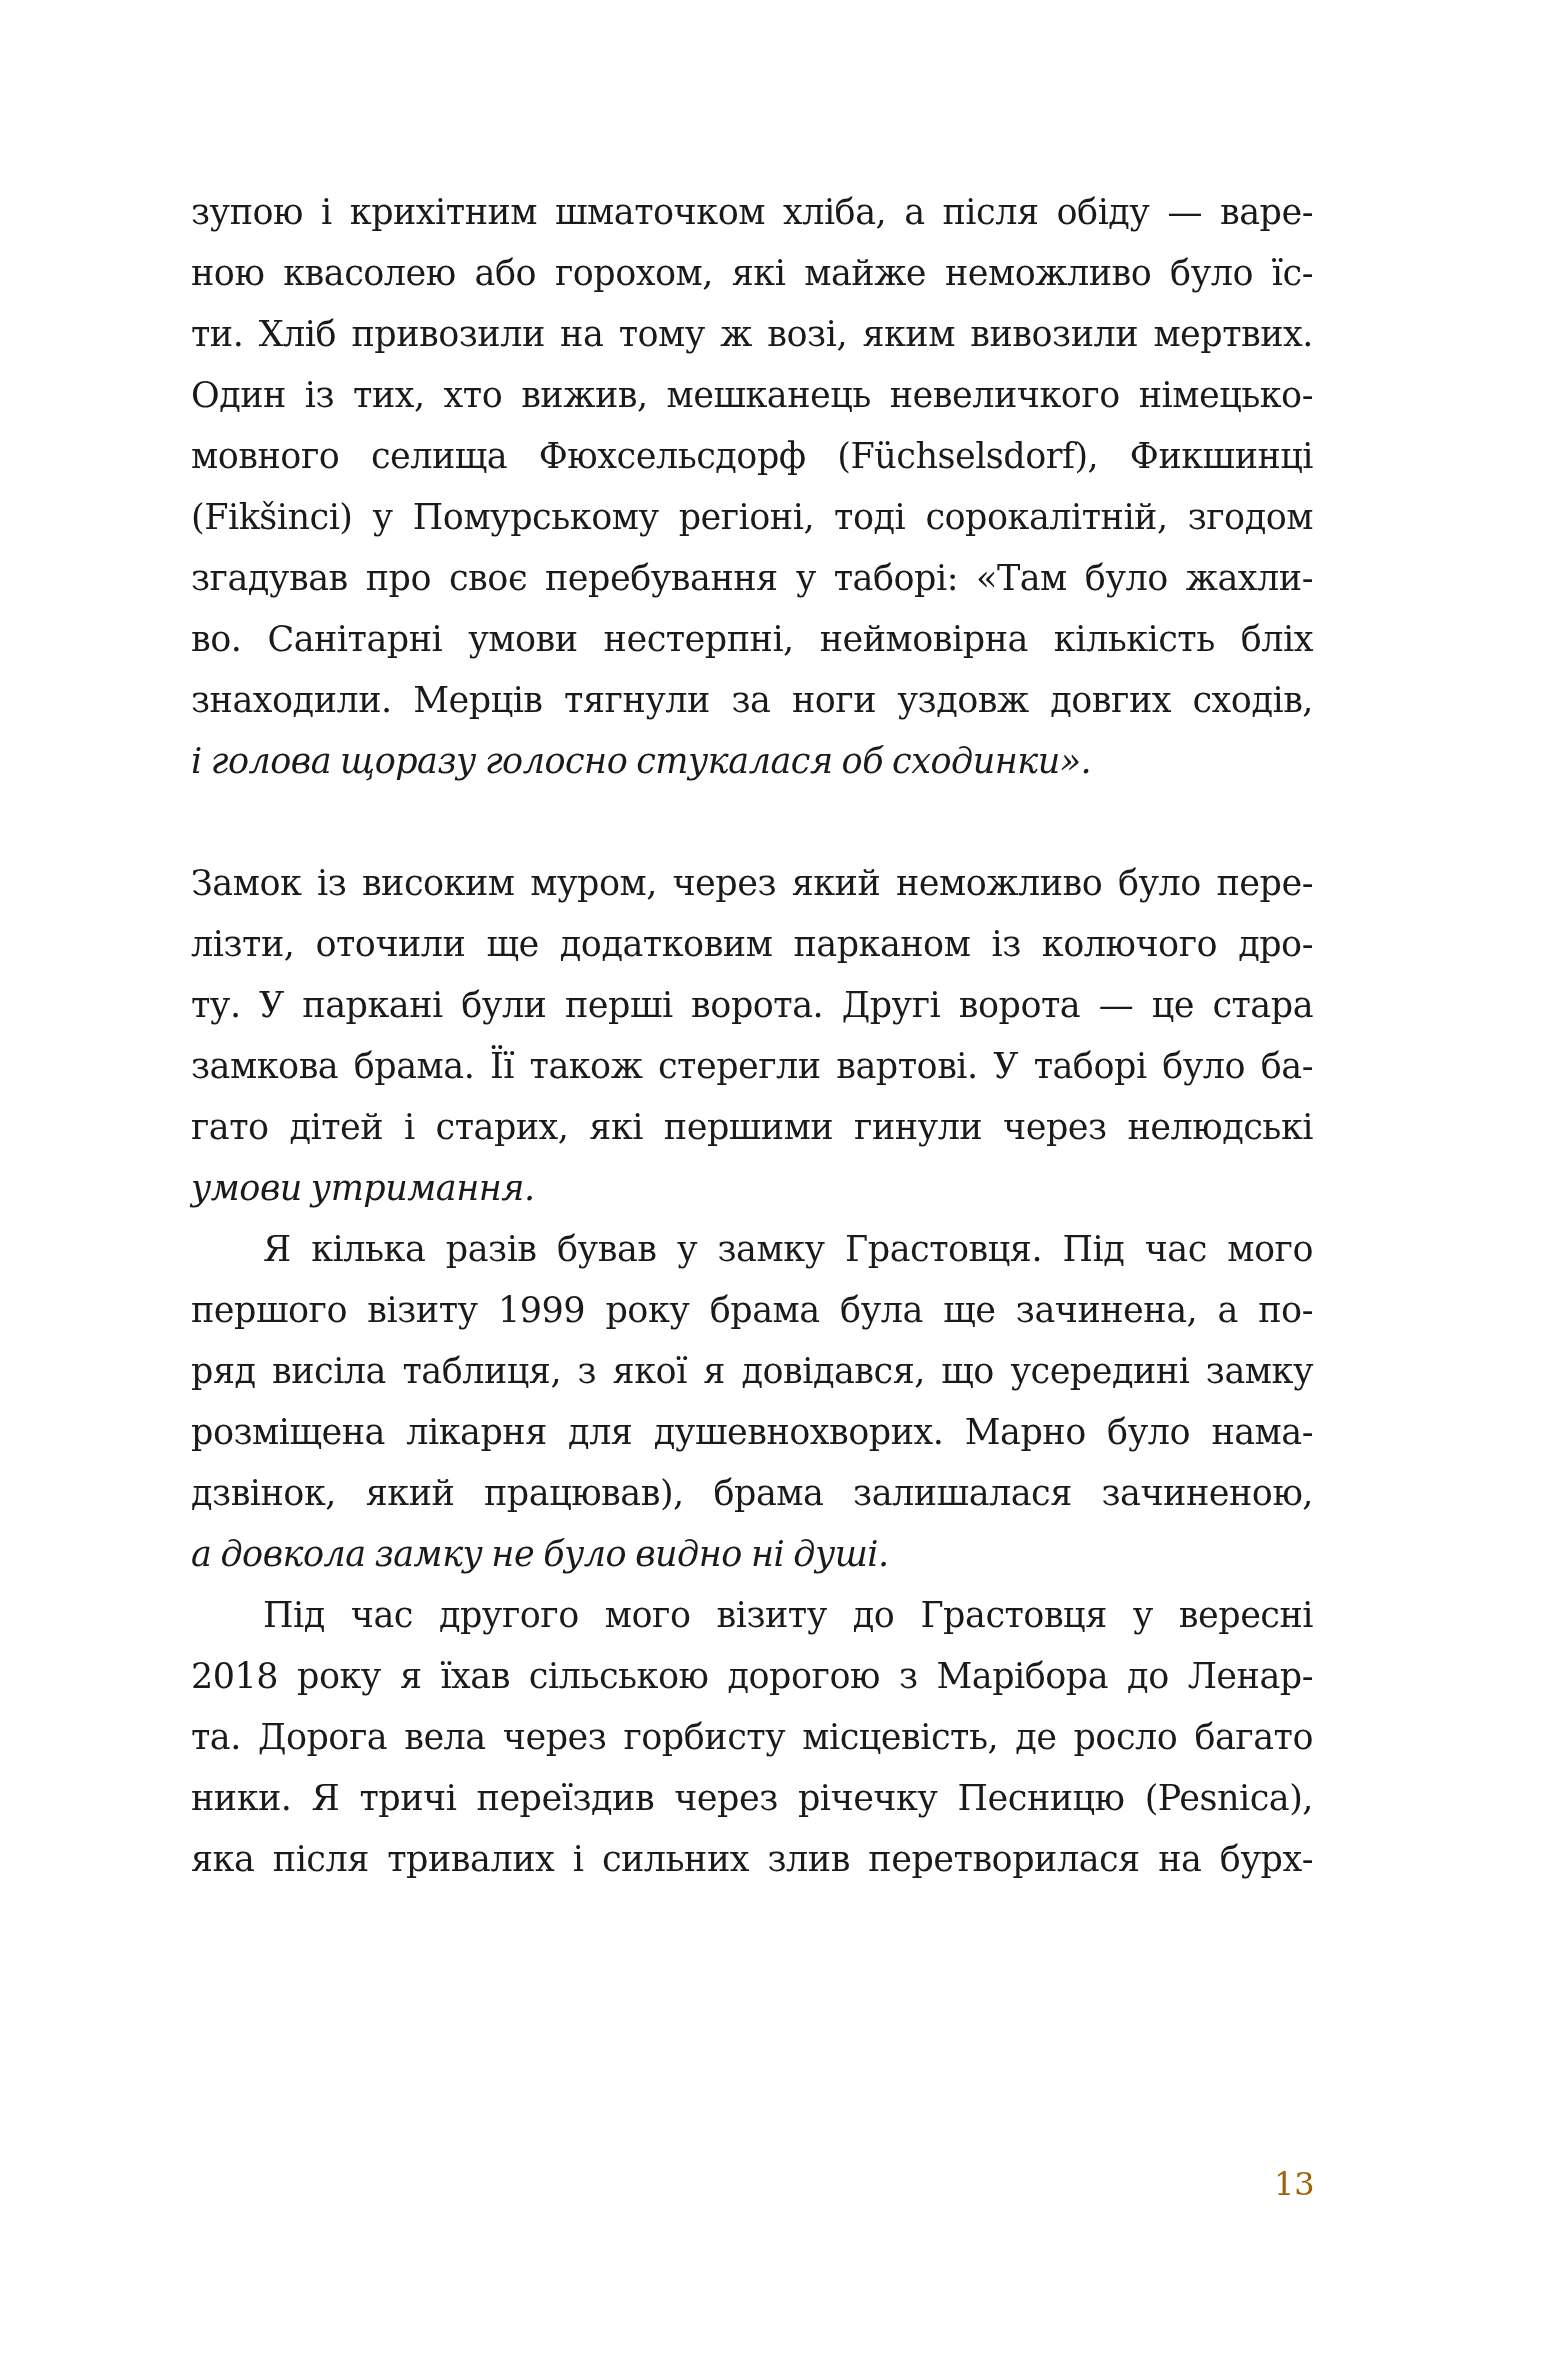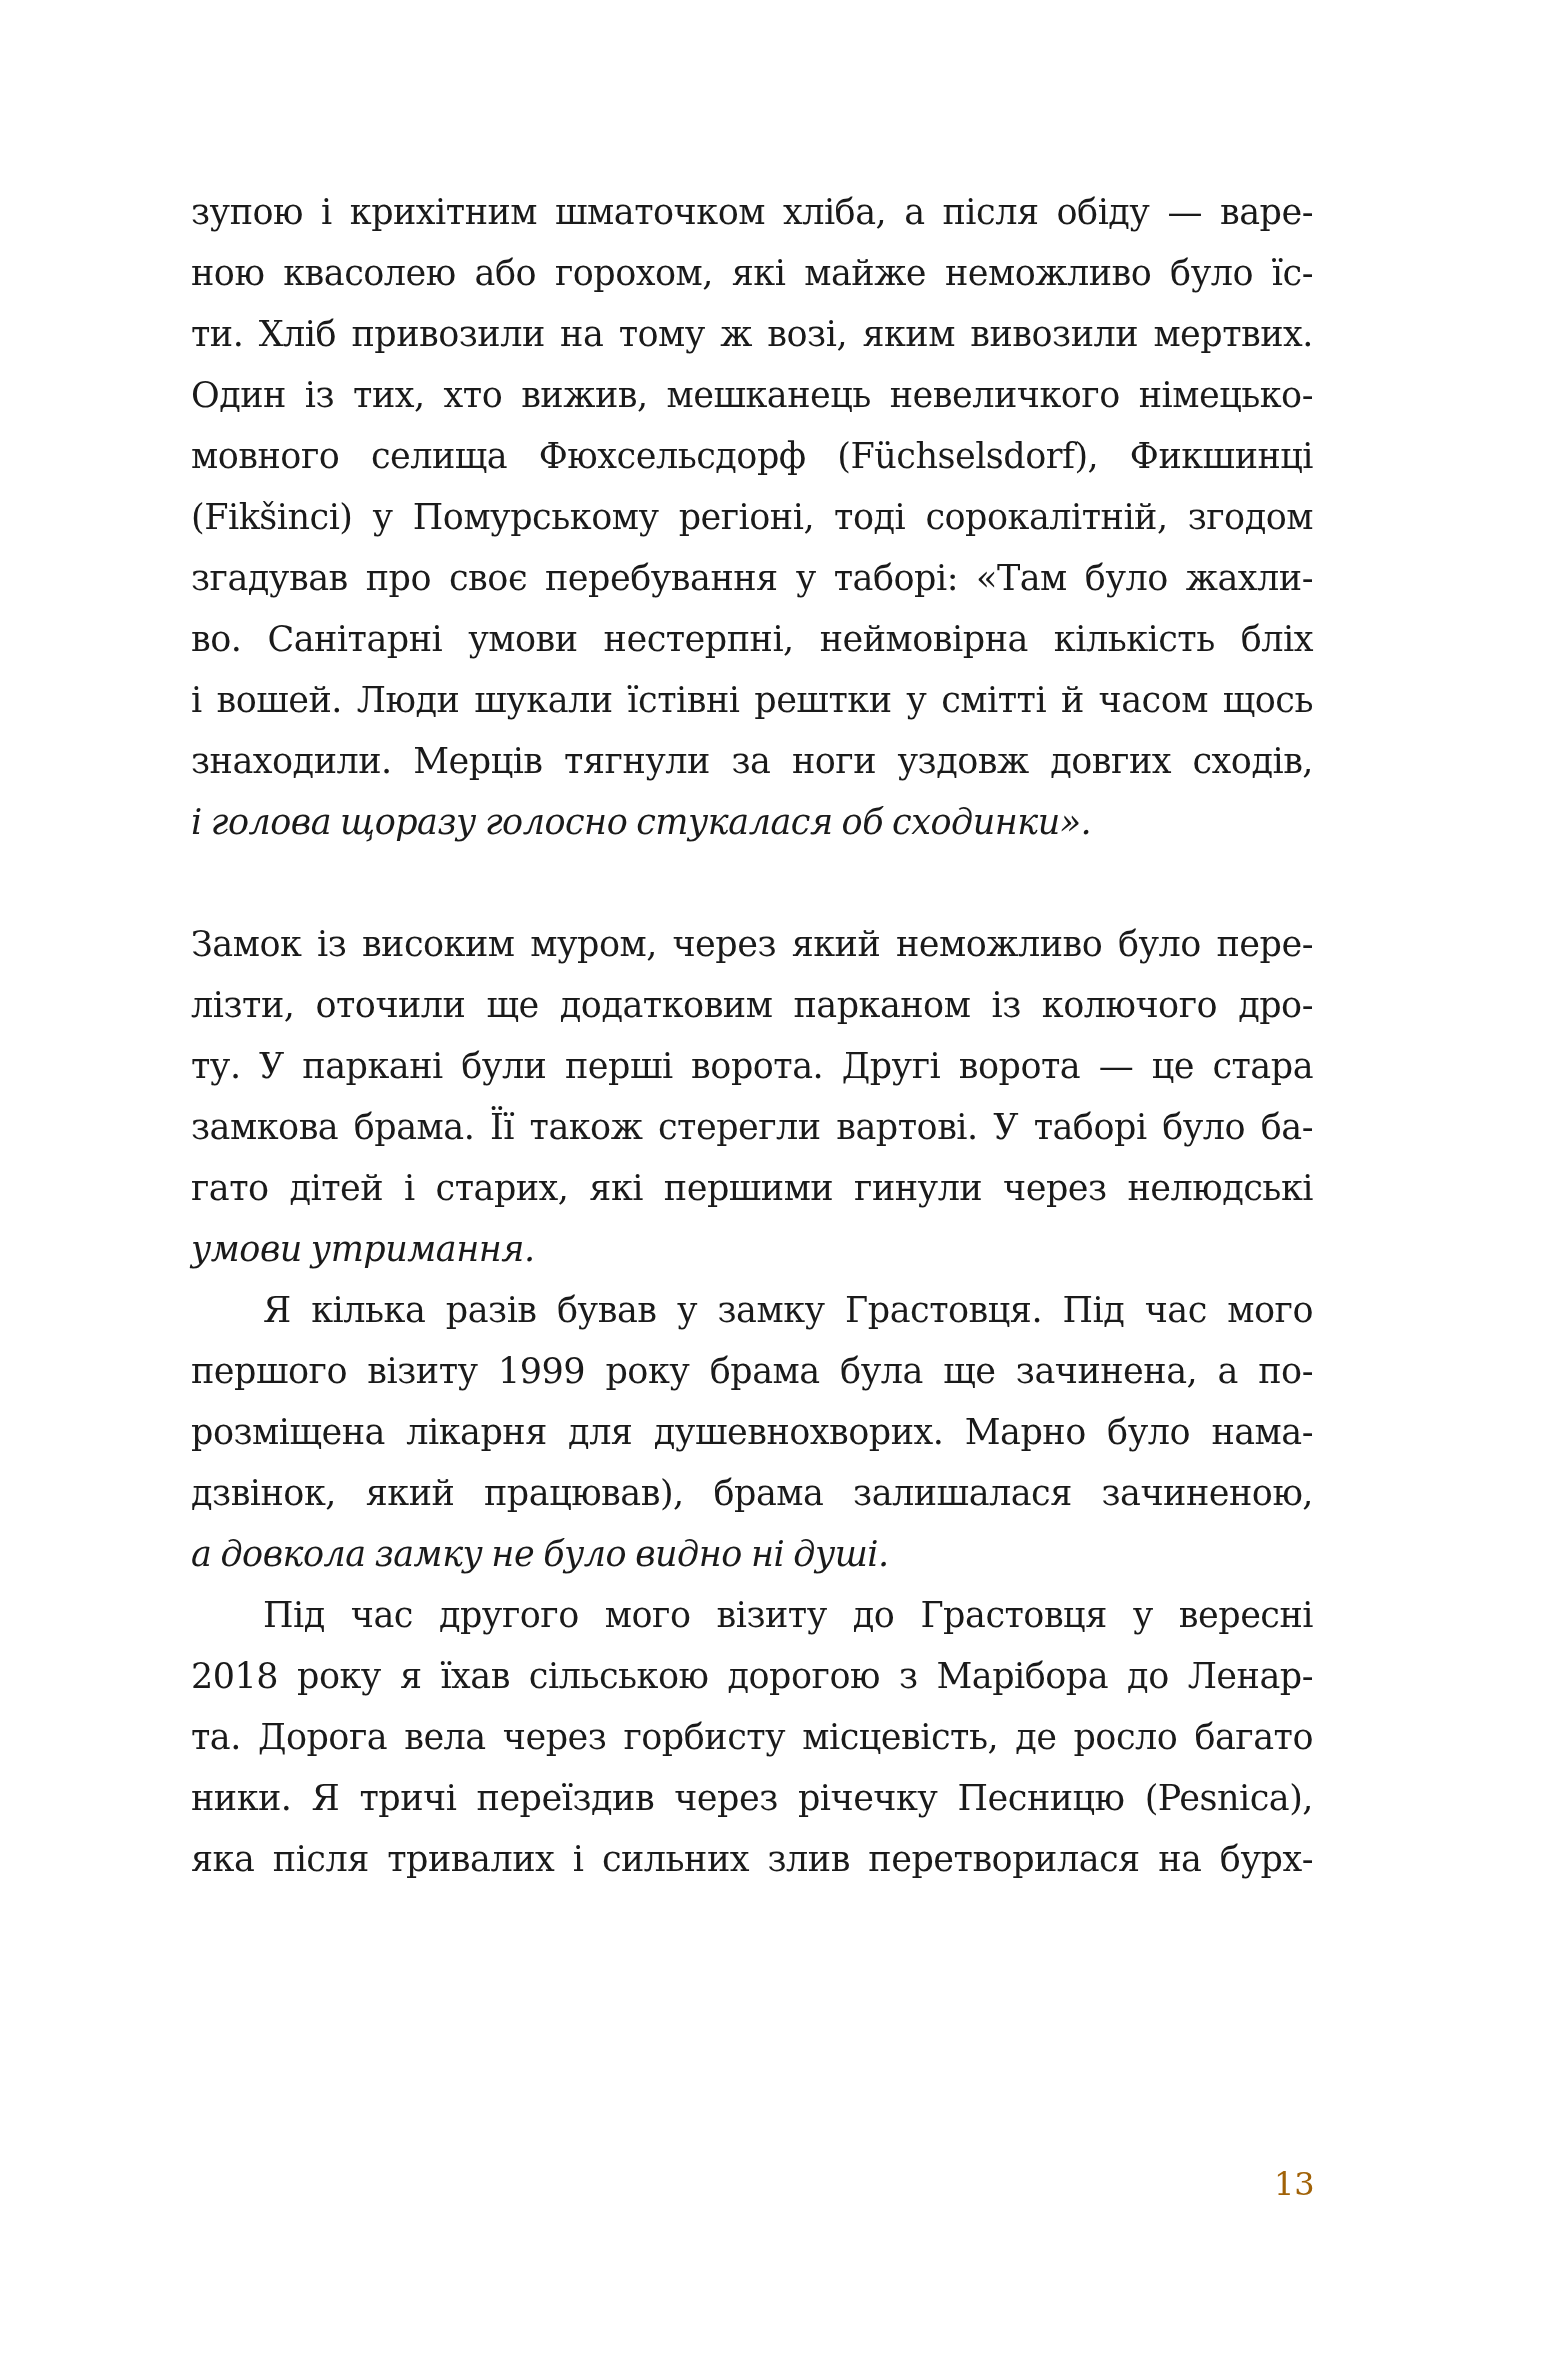--- a/index.html
+++ b/index.html
@@ -72,35 +72,35 @@
   <div class="text-column" id="text-column">
       <div class="para">
         <span class="line">зупою і крихітним шматочком хліба, а після обіду — варе-</span>
         <span class="line">ною квасолею або горохом, які майже неможливо було їс-</span>
         <span class="line">ти. Хліб привозили на тому ж возі, яким вивозили мертвих.</span>
         <span class="line">Один із тих, хто вижив, мешканець невеличкого німецько-</span>
         <span class="line"><span>мовного селища Фюхсельсдорф (</span><span class="it">Füchselsdorf</span><span>), Фикшинці</span></span>
         <span class="line"><span>(</span><span class="it">Fikšinci</span><span>) у Помурському регіоні, тоді сорокалітній, згодом</span></span>
         <span class="line">згадував про своє перебування у таборі: «Там було жахли-</span>
         <span class="line">во. Санітарні умови нестерпні, неймовірна кількість бліх</span>
-        <span class="line">і вошей. Люди шукали їстівні рештки у смітті й часом щось</span>
         <span class="line">знаходили. Мерців тягнули за ноги уздовж довгих сходів,</span>
         <span class="line last">і голова щоразу голосно стукалася об сходинки».</span>
       </div>
       <div class="para gap-before">
         <span class="line">Замок із високим муром, через який неможливо було пере-</span>
         <span class="line">лізти, оточили ще додатковим парканом із колючого дро-</span>
         <span class="line">ту. У паркані були перші ворота. Другі ворота — це стара</span>
         <span class="line">замкова брама. Її також стерегли вартові. У таборі було ба-</span>
         <span class="line">гато дітей і старих, які першими гинули через нелюдські</span>
         <span class="line last">умови утримання.</span>
       </div>
       <div class="para">
         <span class="line indent">Я кілька разів бував у замку Грастовця. Під час мого</span>
         <span class="line">першого візиту 1999 року брама була ще зачинена, а по-</span>
+        <span class="line">ряд висіла таблиця, з якої я довідався, що усередині замку</span>
         <span class="line">розміщена лікарня для душевнохворих. Марно було нама-</span>
         <span class="line">дзвінок, який працював), брама залишалася зачиненою,</span>
         <span class="line last">а довкола замку не було видно ні душі.</span>
       </div>
       <div class="para">
         <span class="line indent">Під час другого мого візиту до Грастовця у вересні</span>
         <span class="line">2018 року я їхав сільською дорогою з Марібора до Ленар-</span>
         <span class="line">та. Дорога вела через горбисту місцевість, де росло багато</span>
         <span class="line"><span>ники. Я тричі переїздив через річечку Песницю (</span><span class="it">Pesnica</span><span>),</span></span>
         <span class="line">яка після тривалих і сильних злив перетворилася на бурх-</span>

